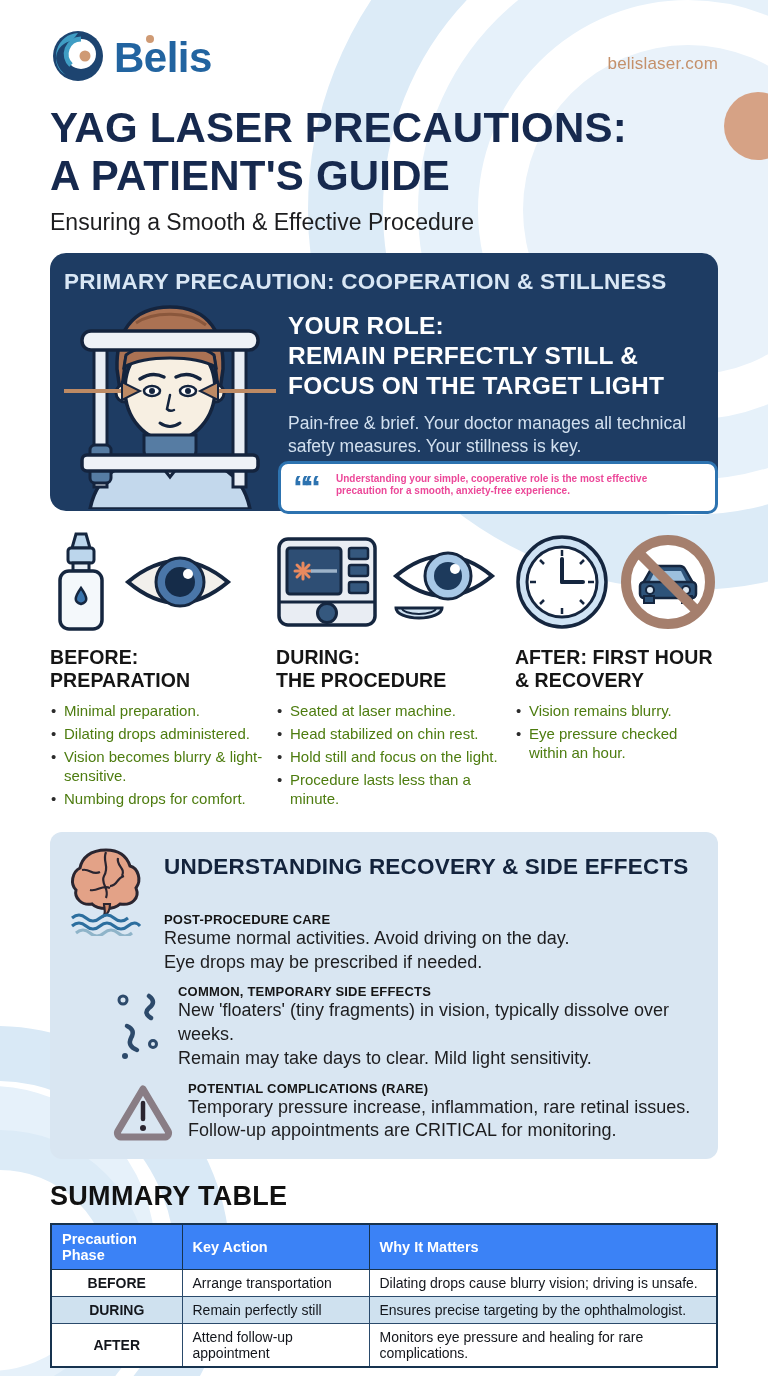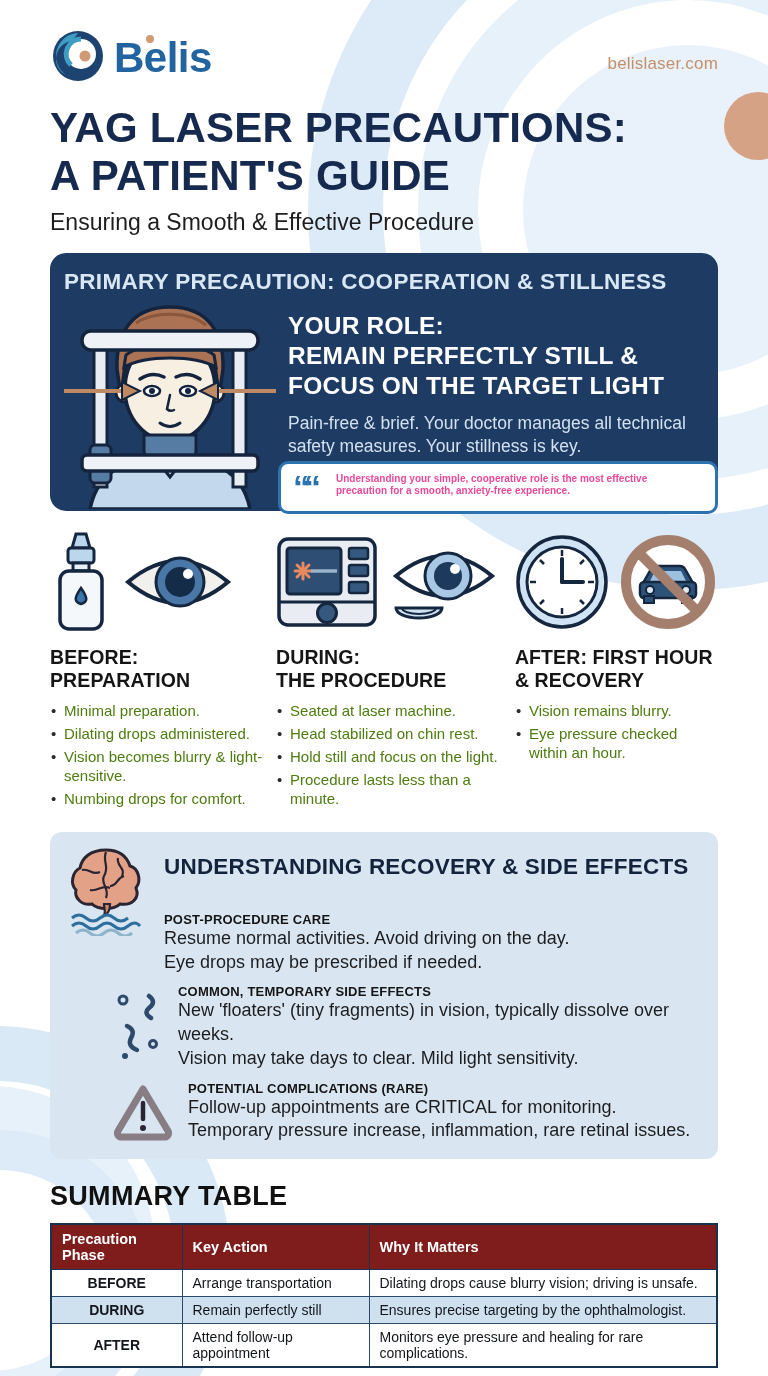--- a/index.html
+++ b/index.html
@@ -62,21 +62,21 @@
   .recovery-title { margin-top:8px; font-size:22.5px; font-weight:bold; color:#13233c; letter-spacing:0.2px; }
   .rec-block { display:flex; gap:14px; margin-left:46px; margin-top:10px; }
   .rec-block.first { margin-top:-28px; margin-left:98px; }
   .rec-icon-slot { flex:0 0 52px; display:flex; justify-content:center; align-items:center; }
   .rec-heading { font-size:13px; font-weight:bold; color:#151515; letter-spacing:0.2px; }
   .rec-line { font-size:18px; line-height:1.32; color:#1d1d1f; }
 
   
   .summary-title { margin-top:22px; font-size:27px; font-weight:bold; color:#111111; letter-spacing:0.3px; }
   table.summary { margin-top:11px; width:100%; border-collapse:collapse; border:2.5px solid #17334f; }
-  table.summary th { background:#7f1d1d; color:#ffffff; font-size:14.5px; font-weight:bold; text-align:left; padding:6px 10px; border:1.5px solid #17334f; }
+  table.summary th { background:#3b82f6; color:#ffffff; font-size:14.5px; font-weight:bold; text-align:left; padding:6px 10px; border:1.5px solid #17334f; }
   table.summary td { font-size:14px; padding:5px 10px; border:1.5px solid #2a4a6b; color:#13161c;margin-top:24px; }
   table.summary td.phase { font-weight:bold; text-align:center; font-size:14px; }
   table.summary tr.alt { background:#cfe1ef; }
   table.summary tr.plain { background:#ffffff; }
   .col-phase { width:131px; } .col-action { width:187px; }
 </style>
 </head>
 <body>
 
 <div class="bg-decor">
@@ -317,36 +317,36 @@
           <circle cx="8" cy="8" r="4" fill="none" stroke="#2d4a6b" stroke-width="3"></circle>
           <path d="M34 4 q8 6 0 12 q-6 5 2 10" fill="none" stroke="#2d4a6b" stroke-width="4.5" stroke-linecap="round"></path>
           <path d="M12 34 q9 4 4 12 q-4 8 6 12" fill="none" stroke="#2d4a6b" stroke-width="4.5" stroke-linecap="round"></path>
           <circle cx="38" cy="52" r="3.5" fill="none" stroke="#2d4a6b" stroke-width="3"></circle>
           <circle cx="10" cy="64" r="3" fill="#2d4a6b"></circle>
         </svg>
       </div>
       <div class="rec-content">
         <div class="rec-heading">COMMON, TEMPORARY SIDE EFFECTS</div>
         <div class="rec-line">New 'floaters' (tiny fragments) in vision, typically dissolve over weeks.</div>
-        <div class="rec-line">Vision may take days to clear. Mild light sensitivity.</div>
+        <div class="rec-line">Remain may take days to clear. Mild light sensitivity.</div>
       </div>
     </div>
 
     <div class="rec-block">
       <div class="rec-icon-slot">
         <svg width="62" height="58" viewBox="0 0 62 58">
           <path d="M31 6 L56 48 a4 4 0 0 1 -3 6 H9 a4 4 0 0 1 -3 -6 Z" fill="none" stroke="#897d85" stroke-width="7" stroke-linejoin="round"></path>
           <line x1="31" y1="20" x2="31" y2="36" stroke="#2a2530" stroke-width="4.5" stroke-linecap="round"></line>
           <circle cx="31" cy="45" r="3" fill="#2a2530"></circle>
         </svg>
       </div>
       <div class="rec-content">
         <div class="rec-heading">POTENTIAL COMPLICATIONS (RARE)</div>
+        <div class="rec-line">Temporary pressure increase, inflammation, rare retinal issues.</div>
         <div class="rec-line">Follow-up appointments are CRITICAL for monitoring.</div>
-        <div class="rec-line">Temporary pressure increase, inflammation, rare retinal issues.</div>
       </div>
     </div>
   </div>
 
   <h2 class="summary-title">SUMMARY TABLE</h2>
   <table class="summary">
     <thead>
       <tr>
         <th class="col-phase">Precaution Phase</th>
         <th class="col-action">Key Action</th>

